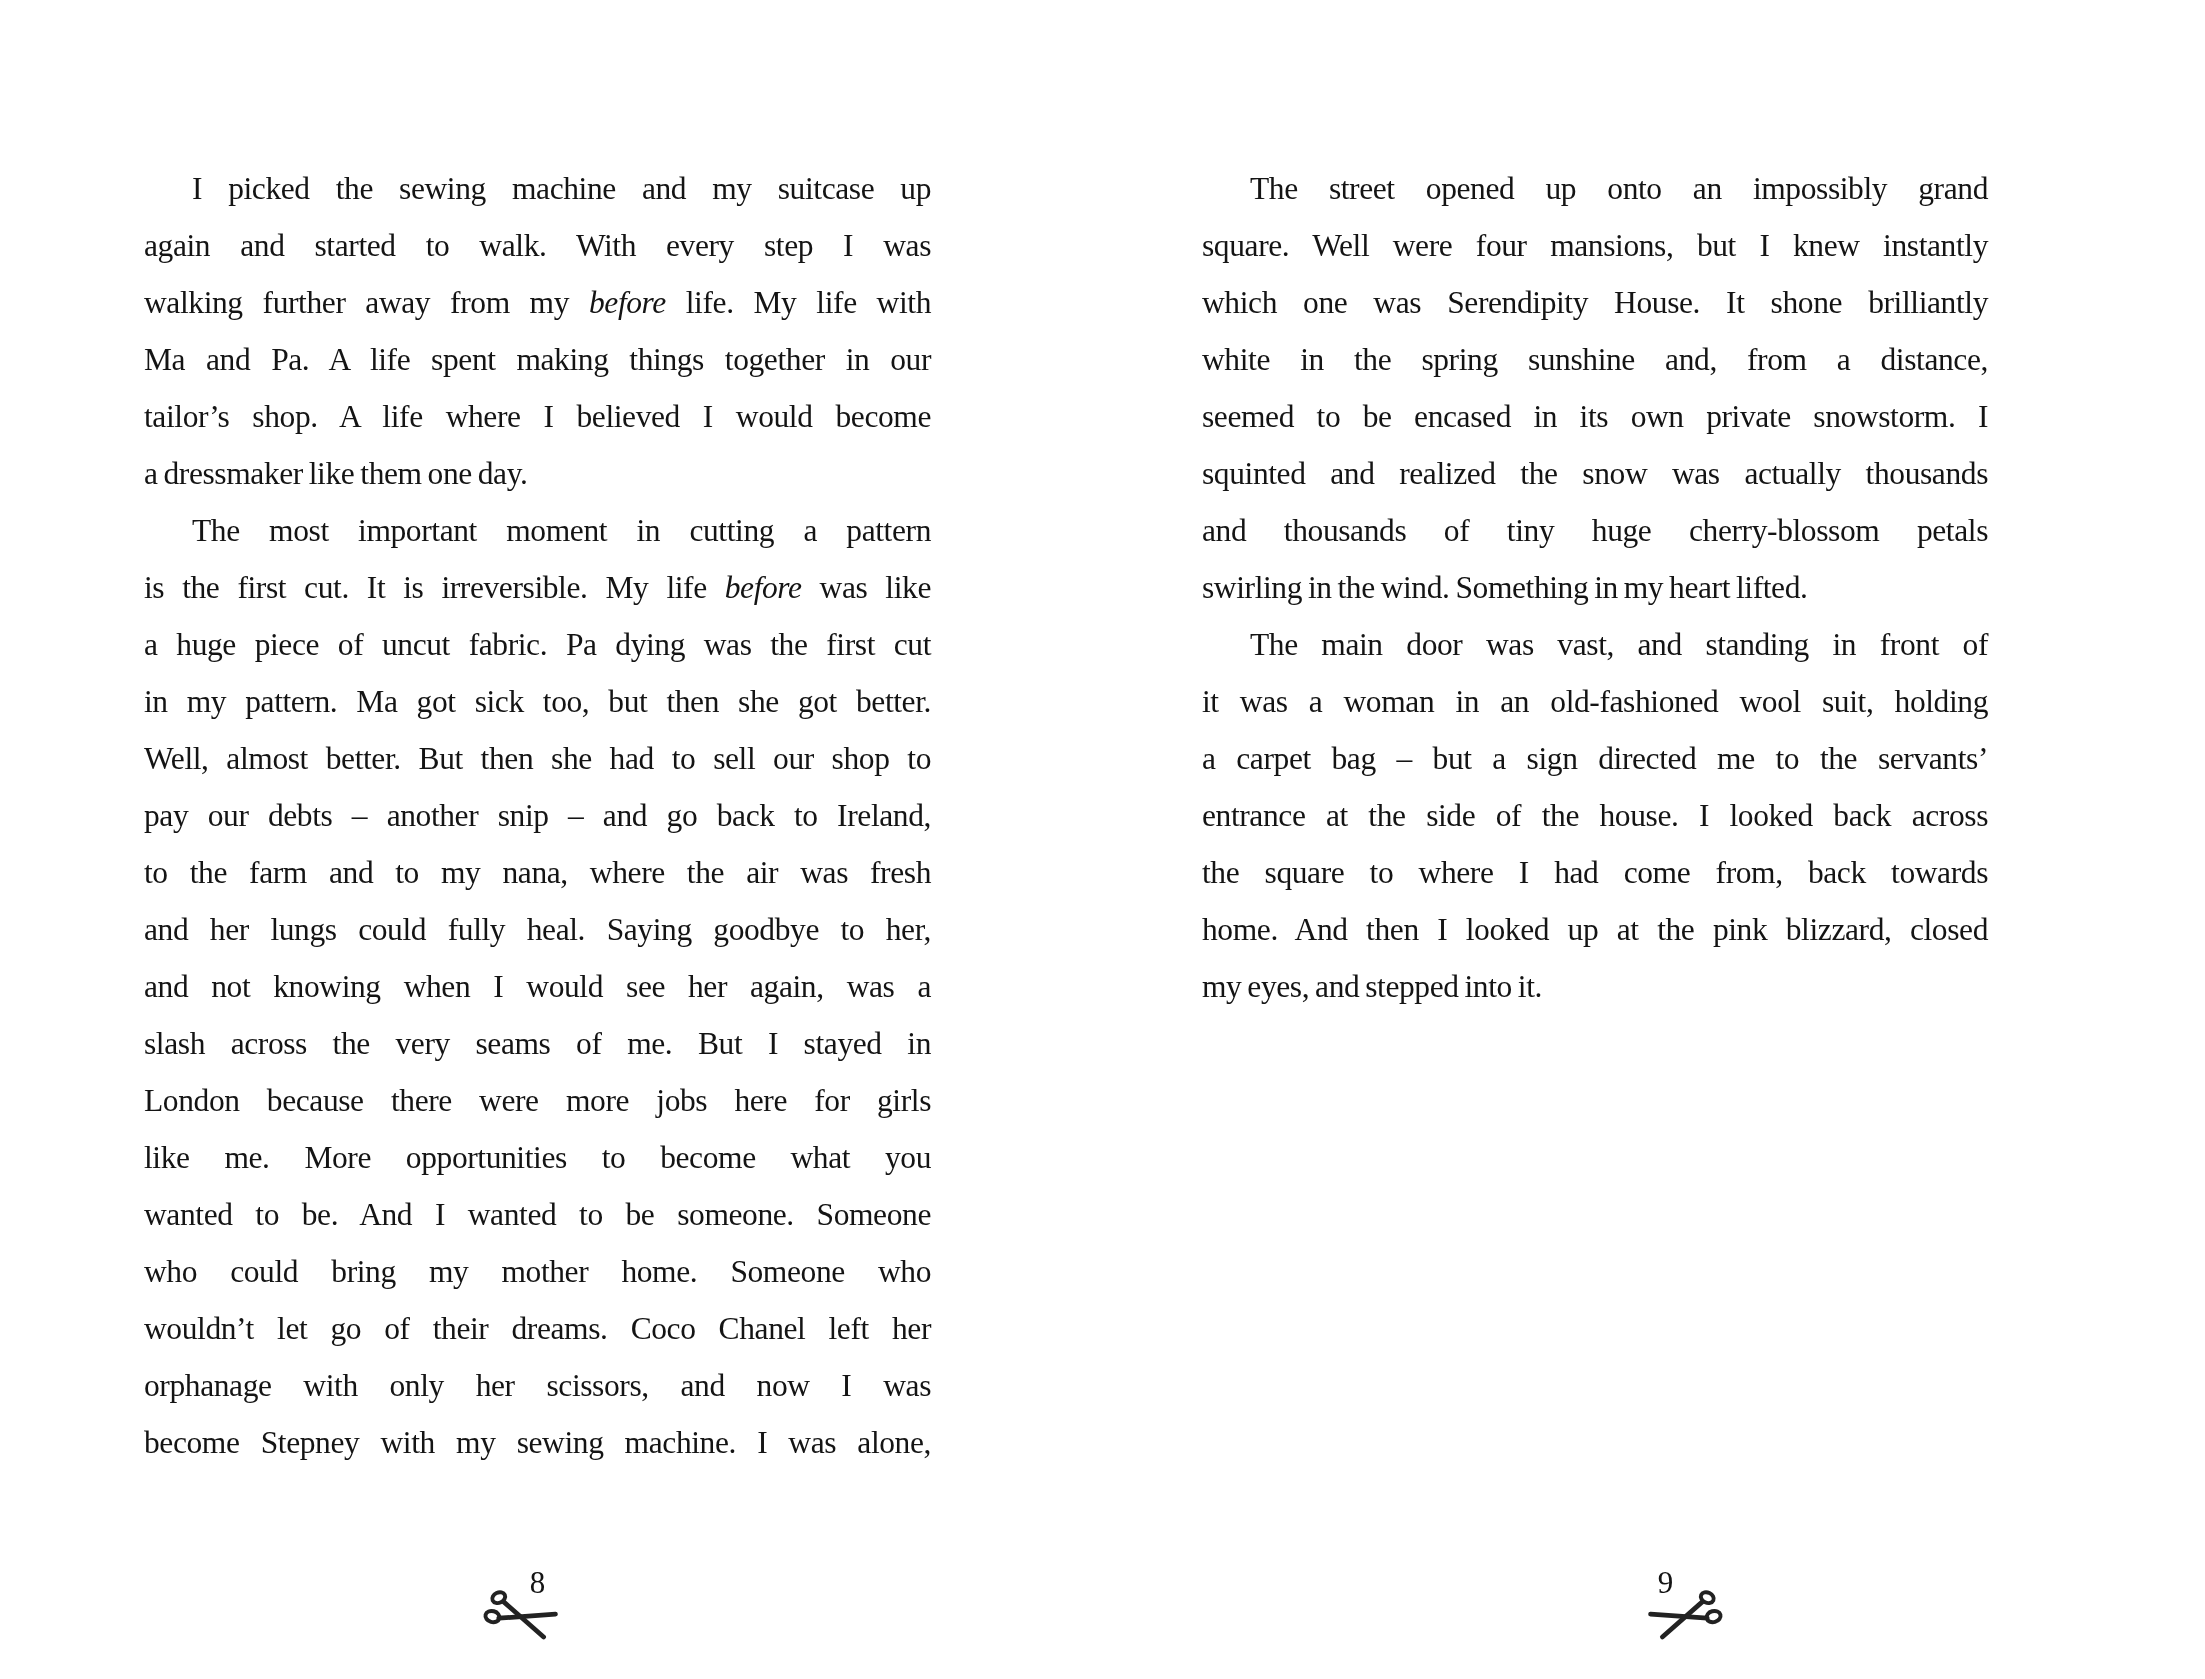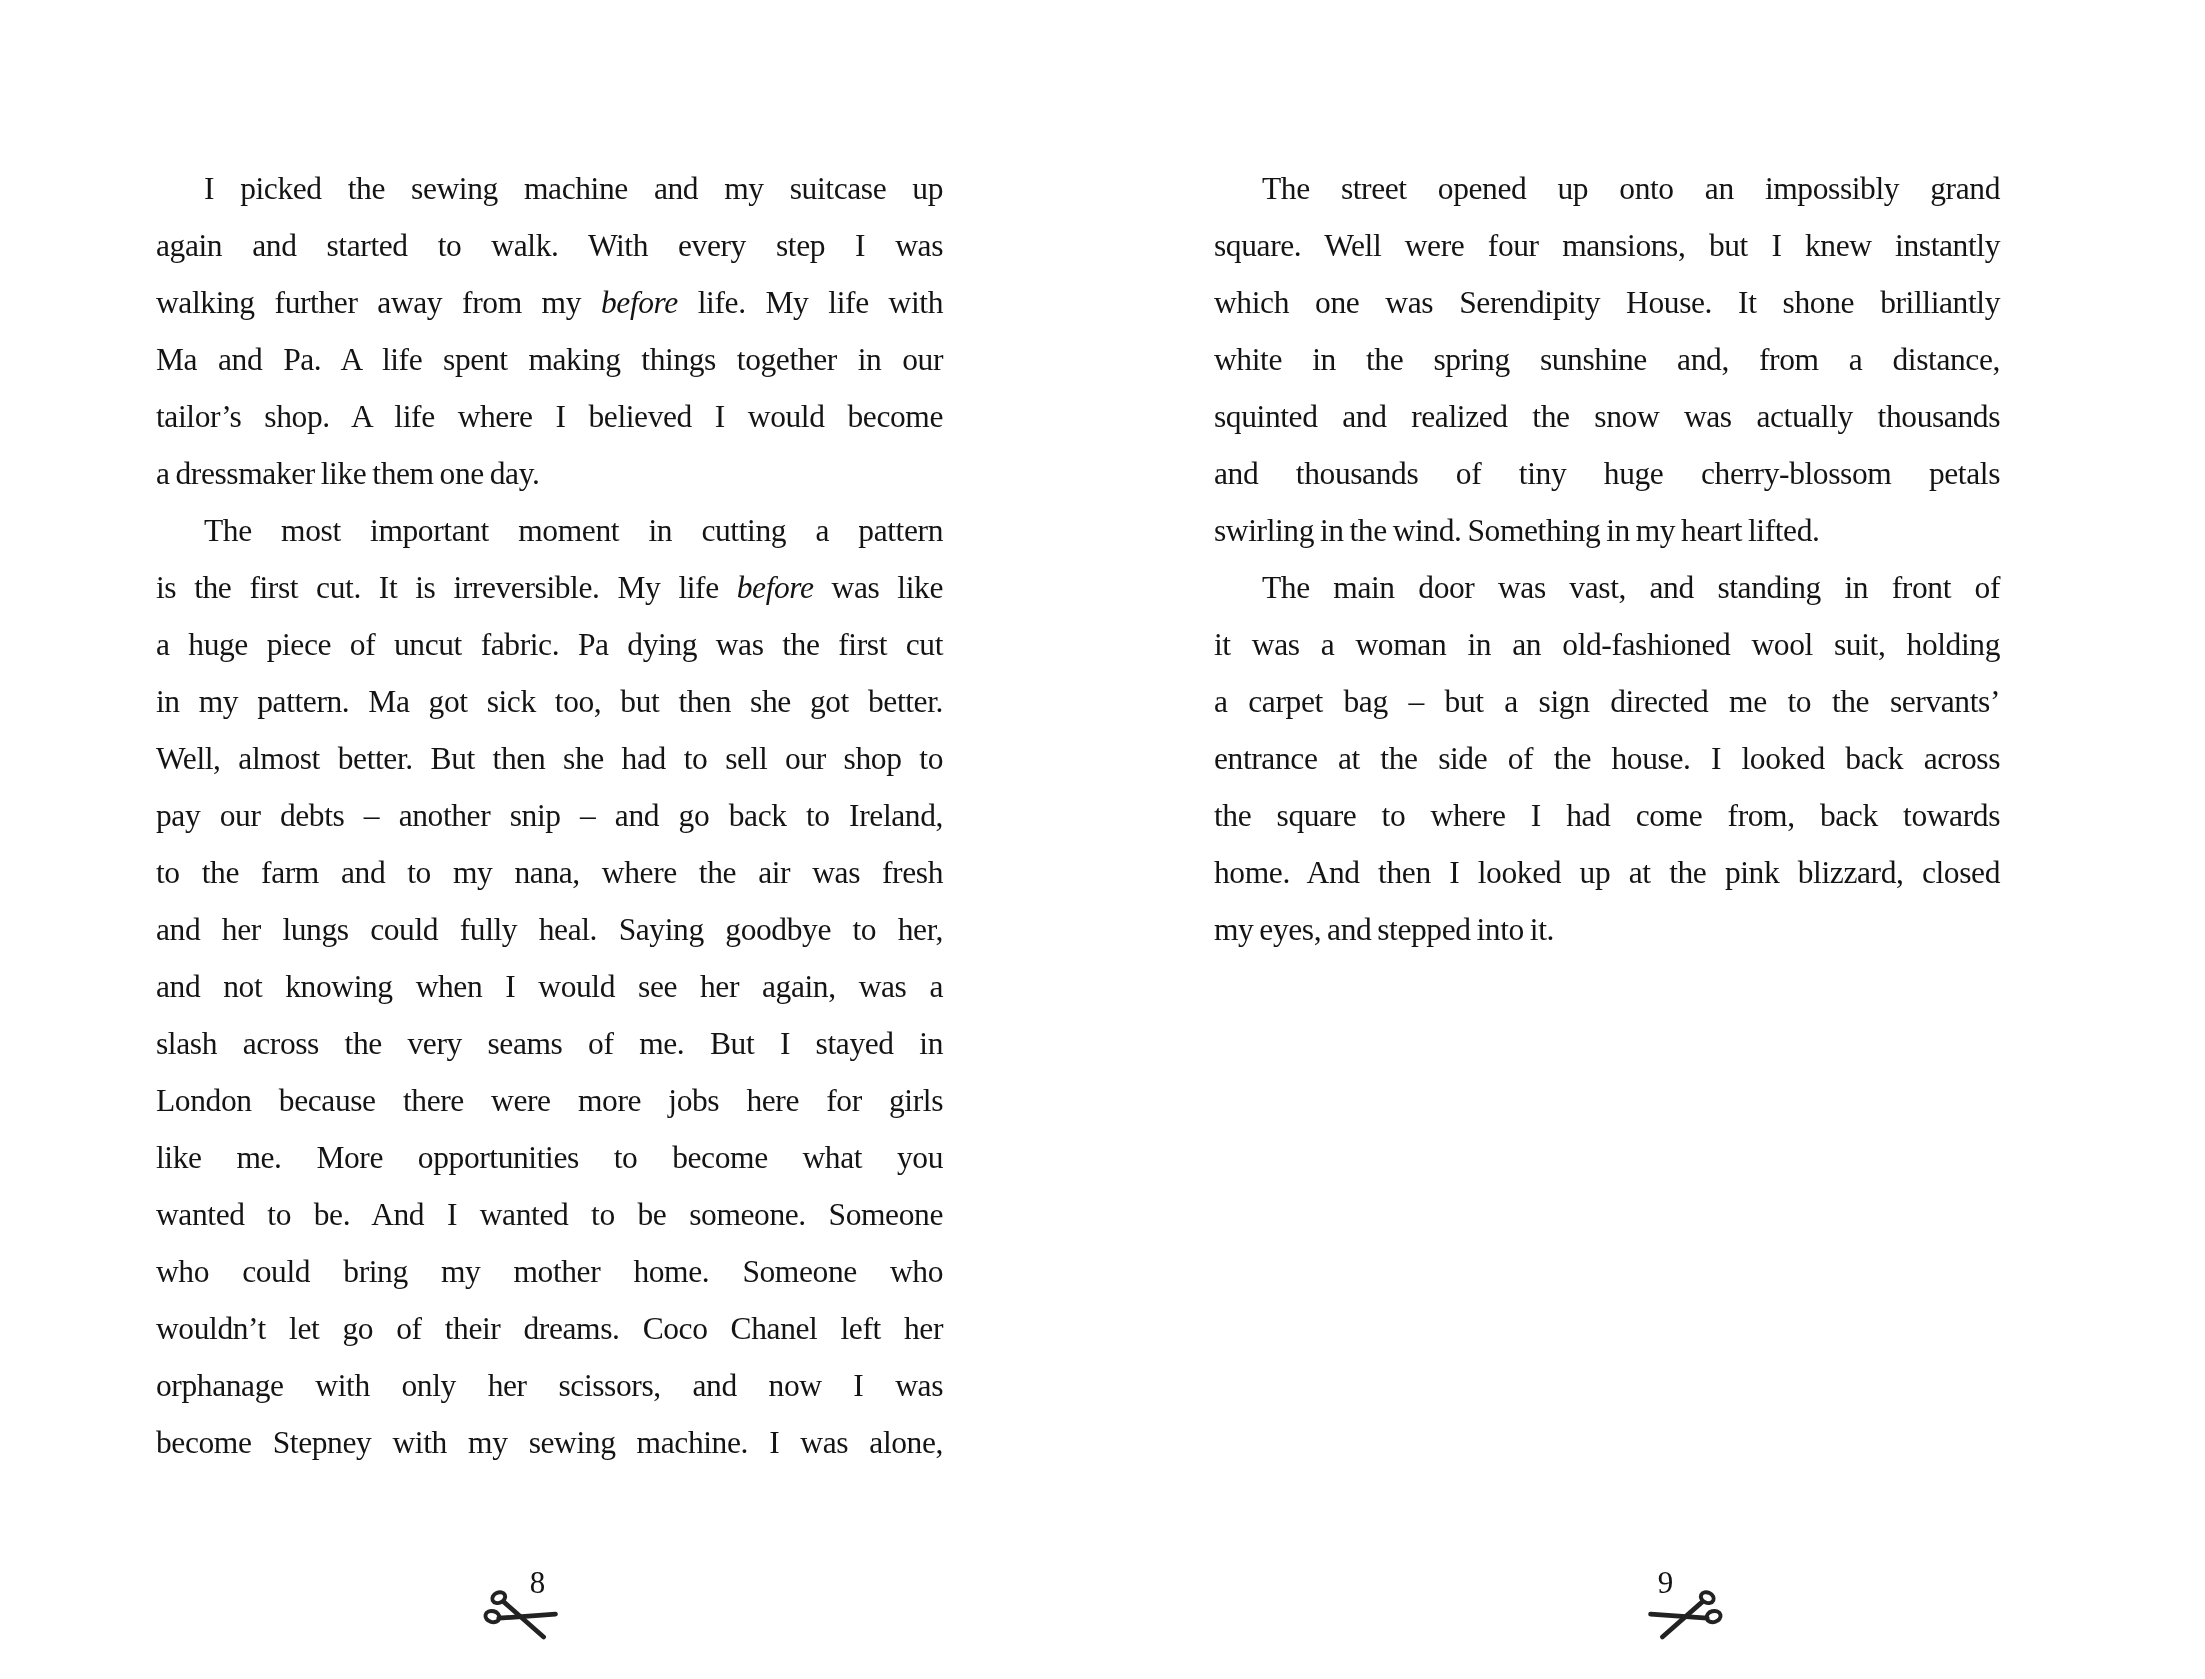--- a/index.html
+++ b/index.html
@@ -17,21 +17,20 @@
     background: #ffffff;
     font-family: "Liberation Serif", "DejaVu Serif", serif;
     color: #141414;
   }
   .page-text {
     position: absolute;
     top: 160px;
     font-size: 31.5px;
     letter-spacing: -0.4px;
     word-spacing: -1.6px;
-    margin-left: 12px;
   }
   .page-text.left  { left: 144px;  width: 787px; }
   .page-text.right { left: 1202px; width: 786px; }
   .line {
     height: 57px;
     line-height: 57px;
     text-align: justify;
     text-align-last: justify;
     text-justify: inter-word;
   }
@@ -113,20 +112,21 @@
       </svg>
     </div>
   </section>
 
   <section>
     <div class="page-text right">
         <div class="line indent">The street opened up onto an impossibly grand</div>
         <div class="line">square. Well were four mansions, but I knew instantly</div>
         <div class="line">which one was Serendipity House. It shone brilliantly</div>
         <div class="line">white in the spring sunshine and, from a distance,</div>
+        <div class="line">seemed to be encased in its own private snowstorm. I</div>
         <div class="line">squinted and realized the snow was actually thousands</div>
         <div class="line">and thousands of tiny huge cherry-blossom petals</div>
         <div class="line last">swirling in the wind. Something in my heart lifted.</div>
         <div class="line indent">The main door was vast, and standing in front of</div>
         <div class="line">it was a woman in an old-fashioned wool suit, holding</div>
         <div class="line">a carpet bag – but a sign directed me to the servants’</div>
         <div class="line">entrance at the side of the house. I looked back across</div>
         <div class="line">the square to where I had come from, back towards</div>
         <div class="line">home. And then I looked up at the pink blizzard, closed</div>
         <div class="line last">my eyes, and stepped into it.</div>

